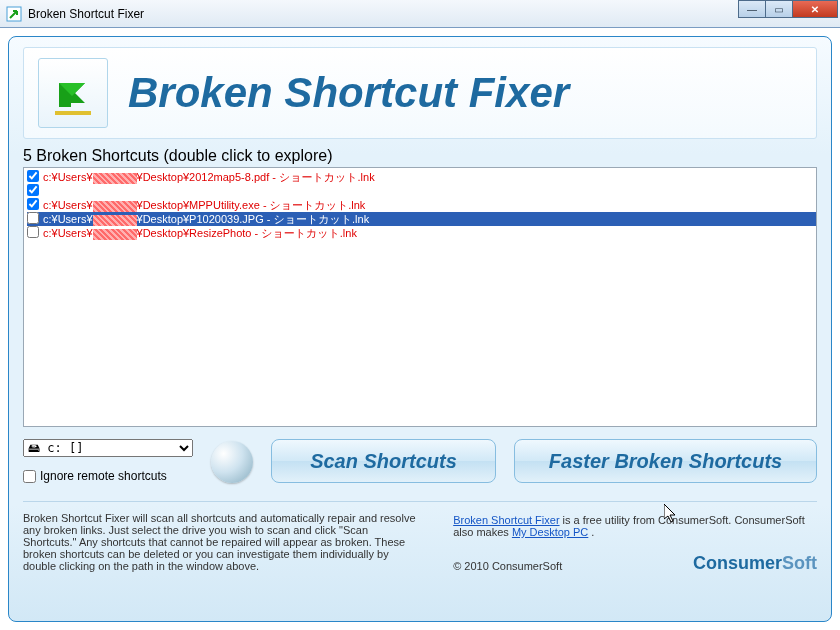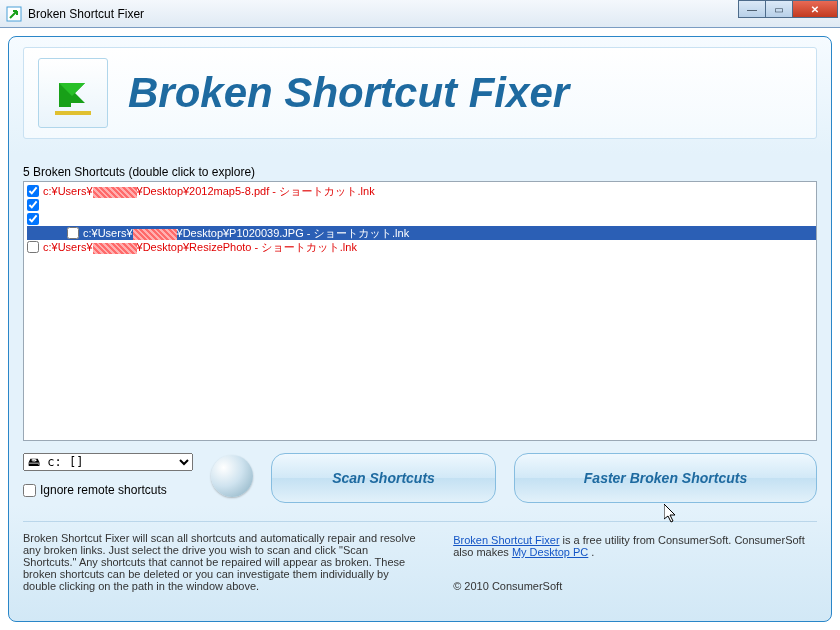--- a/index.html
+++ b/index.html
@@ -11,35 +11,35 @@
 .winbtns { position: absolute; right: 2px; top: 0; display: flex; }
 .winbtns div { width: 28px; height: 18px; border: 1px solid #4d6b8a; background: linear-gradient(#dbe9f7,#b8d0e8); margin-left: -1px; display:flex; align-items:center; justify-content:center; font-size:10px; color:#2a3a4a; font-family: Arial; }
 .winbtns .close { width: 46px; background: linear-gradient(#e86a55,#c23a20); color:#fff; font-weight:bold; }
 
 .frame { position:absolute; left:8px; right:8px; top:36px; bottom:8px; border:1px solid #2a86c8; border-radius:8px; background: linear-gradient(#f6fbff 0%, #e4f2fb 20%, #e4f2fb 80%, #d2e8f6 100%); padding:10px 14px 8px 14px; }
 
 .banner { background: linear-gradient(#fff,#f4fafe); border:1px solid #c9e1f2; border-radius:3px; height:92px; display:flex; align-items:center; padding:8px 14px; }
 .banner .logo { width:70px; height:70px; border:1px solid #b0d6eb; border-radius:3px; background:linear-gradient(#fff,#e9f4fb); display:flex; align-items:center; justify-content:center; margin-right:20px; }
 .banner h1 { font-size:42px; font-weight:bold; font-style:italic; color:#1e6aa0; font-family:"Segoe UI", sans-serif; }
 
-.listhdr { margin-top:26px; font-size:12px; color:#000; }
+.listhdr { margin-top:8px; font-size:16px; color:#000; }
 .listbox { margin-top:2px; background:#fff; border:1px solid #9aa8b5; height:260px; overflow:auto; padding:2px 0 0 3px; font-size:11px; line-height:14px; }
-.row { display:flex; align-items:center; white-space:nowrap; height:14px; }
+.row { display:flex; align-items:flex-start; white-space:nowrap; height:14px; }
 .row input[type=checkbox] { width:12px; height:12px; margin-right:4px; }
 .row .path { color:#e00000; }
 .row .redbox { display:inline-block; width:44px; height:11px; background: repeating-linear-gradient(45deg,#ff6a6a,#ff6a6a 2px,#ffb0b0 2px,#ffb0b0 4px); margin:0 0px; vertical-align:middle; }
-.row.selected { background:#2b5fb5;padding-left:40px; }
+.row.selected { background:#2b5fb5; }
 .row.selected .path { color:#fff; }
 
 .controls { margin-top:12px; display:flex; align-items:flex-start; gap:18px; }
 .drivecol { width:170px; }
 .drivecol select { width:170px; font-family:monospace; font-size:12px; }
 .drivecol label { display:flex; align-items:center; gap:4px; margin-top:12px; font-size:12px; }
 .orb { width:42px; height:42px; border-radius:50%; background: radial-gradient(circle at 30% 30%, #fff, #cfe3ef 45%, #a0c0d0 80%, #7b9aaa); box-shadow: 0 1px 2px rgba(0,0,0,.25); margin-top:2px; }
-.btn { flex:1; height:50px; border:1px solid #86bde0; border-radius:14px; background:linear-gradient(#eff8fe,#d2e9f7 49%,#c4e1f3 51%,#e2f1fa); display:flex; align-items:center; justify-content:center; font-size:14px; font-weight:bold; font-style:italic; color:#1e6aa0; cursor:pointer; }
+.btn { flex:1; height:44px; border:1px solid #86bde0; border-radius:8px; background:linear-gradient(#eff8fe,#d2e9f7 49%,#c4e1f3 51%,#e2f1fa); display:flex; align-items:center; justify-content:center; font-size:20px; font-weight:bold; font-style:italic; color:#1e6aa0; cursor:pointer; }
 .btn.wide { flex:1.35; }
 
 .hr { margin-top:18px; border-top:1px solid #bad6ea; }
 .footer { display:flex; margin-top:10px; gap:30px; font-size:11px; color:#333; align-items:flex-end; }
 .footer .left { flex:1.1; }
 .footer .right { flex:1; position:relative; }
 .footer a { color:#1556c6; text-decoration:underline; }
 .footer .copy { margin-top:22px; }
 .consumersoft { position:absolute; right:0; bottom:-2px; font-size:18px; font-weight:bold; color:#1e6aa0; }
 .consumersoft .soft { color:#5b94bf; }
@@ -81,20 +81,21 @@
   <div class="listbox" id="listbox">
       <div class="row">
         <input type="checkbox" checked="" style="">
         <span class="path"><span>c:¥Users¥</span><span class="redbox"></span><span>¥Desktop¥2012map5-8.pdf - ショートカット.lnk</span></span>
       </div>
       <div class="row">
         <input type="checkbox" checked="" style="">
       </div>
       <div class="row">
         <input type="checkbox" checked="" style="">
+        <span class="path"><span>c:¥Users¥</span><span class="redbox"></span><span>¥Desktop¥MPPUtility.exe - ショートカット.lnk</span></span>
       </div>
       <div class="row selected">
         <input type="checkbox" style="">
         <span class="path"><span>c:¥Users¥</span><span class="redbox"></span><span>¥Desktop¥P1020039.JPG - ショートカット.lnk</span></span>
       </div>
       <div class="row">
         <input type="checkbox" style="">
         <span class="path"><span>c:¥Users¥</span><span class="redbox"></span><span>¥Desktop¥ResizePhoto - ショートカット.lnk</span></span>
       </div>
     </div>
@@ -116,20 +117,23 @@
 
   <div class="hr"></div>
 
   <div class="footer">
     <div class="left">Broken Shortcut Fixer will scan all shortcuts and automatically repair and resolve any broken links. Just select the drive you wish to scan and click "Scan Shortcuts." Any shortcuts that cannot be repaired will appear as broken. These broken shortcuts can be deleted or you can investigate them individually by double clicking on the path in the window above.</div>
     <div class="right">
       <span>
         <a href="#">Broken Shortcut Fixer</a><span> is a free utility from ConsumerSoft. ConsumerSoft also makes </span><a href="#">My Desktop PC</a><span> .</span>
       </span>
       <div class="copy">© 2010 ConsumerSoft</div>
+      <div class="consumersoft">
+        <span>Consumer</span><span class="soft">Soft</span>
+      </div>
     </div>
   </div>
 
 </div>
 
 <svg class="cursor" width="16" height="22">
     <path d="M0 0 L0 15 L4 12 L7 18 L9 17 L6 11 L11 11 Z" fill="#fff" stroke="#000" stroke-width="1"></path>
   </svg>
 
 </body></html>

